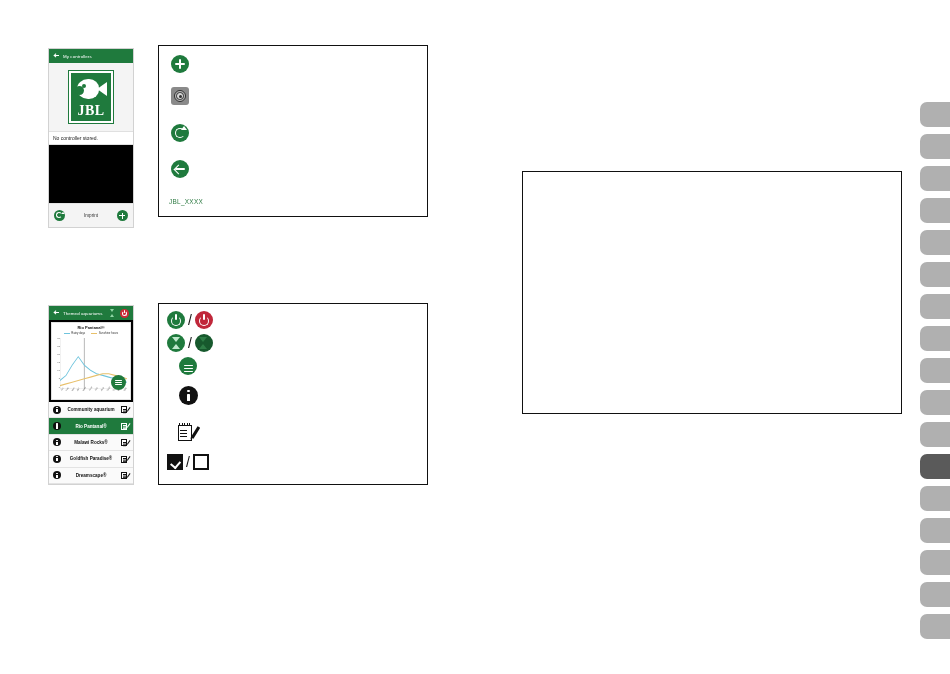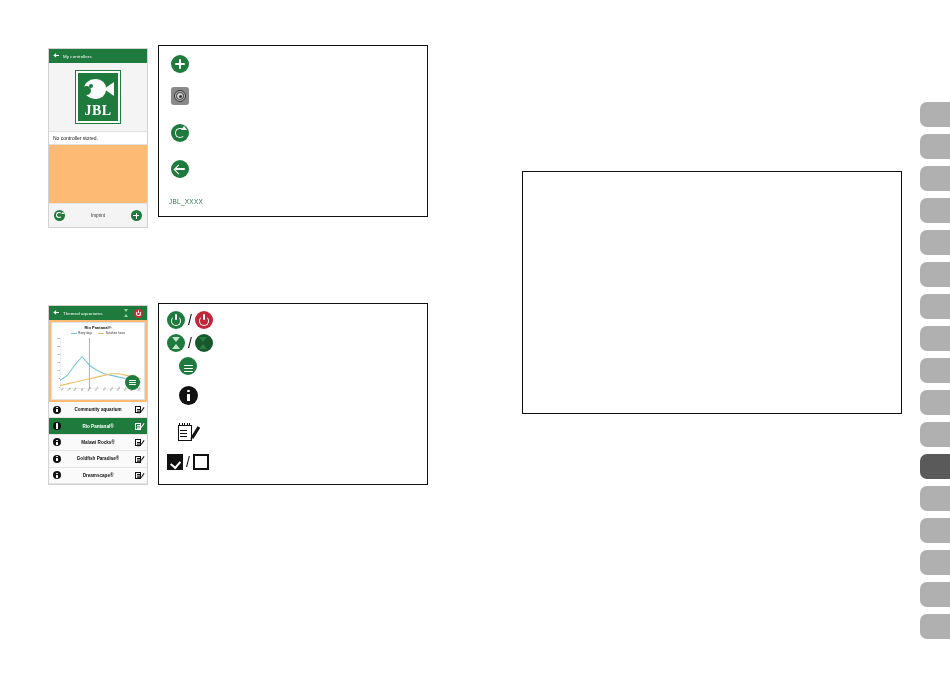--- a/index.html
+++ b/index.html
@@ -9,22 +9,22 @@
     font-family:"Liberation Sans", sans-serif;
     position:relative;
     overflow:hidden;
     color:#1a1a1a;
   }
   .page{position:absolute;inset:0;}
 
   
   .phone{
     position:absolute;
-    width:100px;
-    background:#fdba74;
+    width:86px;
+    background:#000000;
     border:1px solid #d2d2d2;
     box-sizing:border-box;
     overflow:hidden;
   }
   #phone-controllers{left:48px;top:48px;height:180px;}
   #phone-aquariums{left:48px;top:305px;height:180px;}
 
   .phone-header{
     height:14px;
     background:#1f7a3d;

